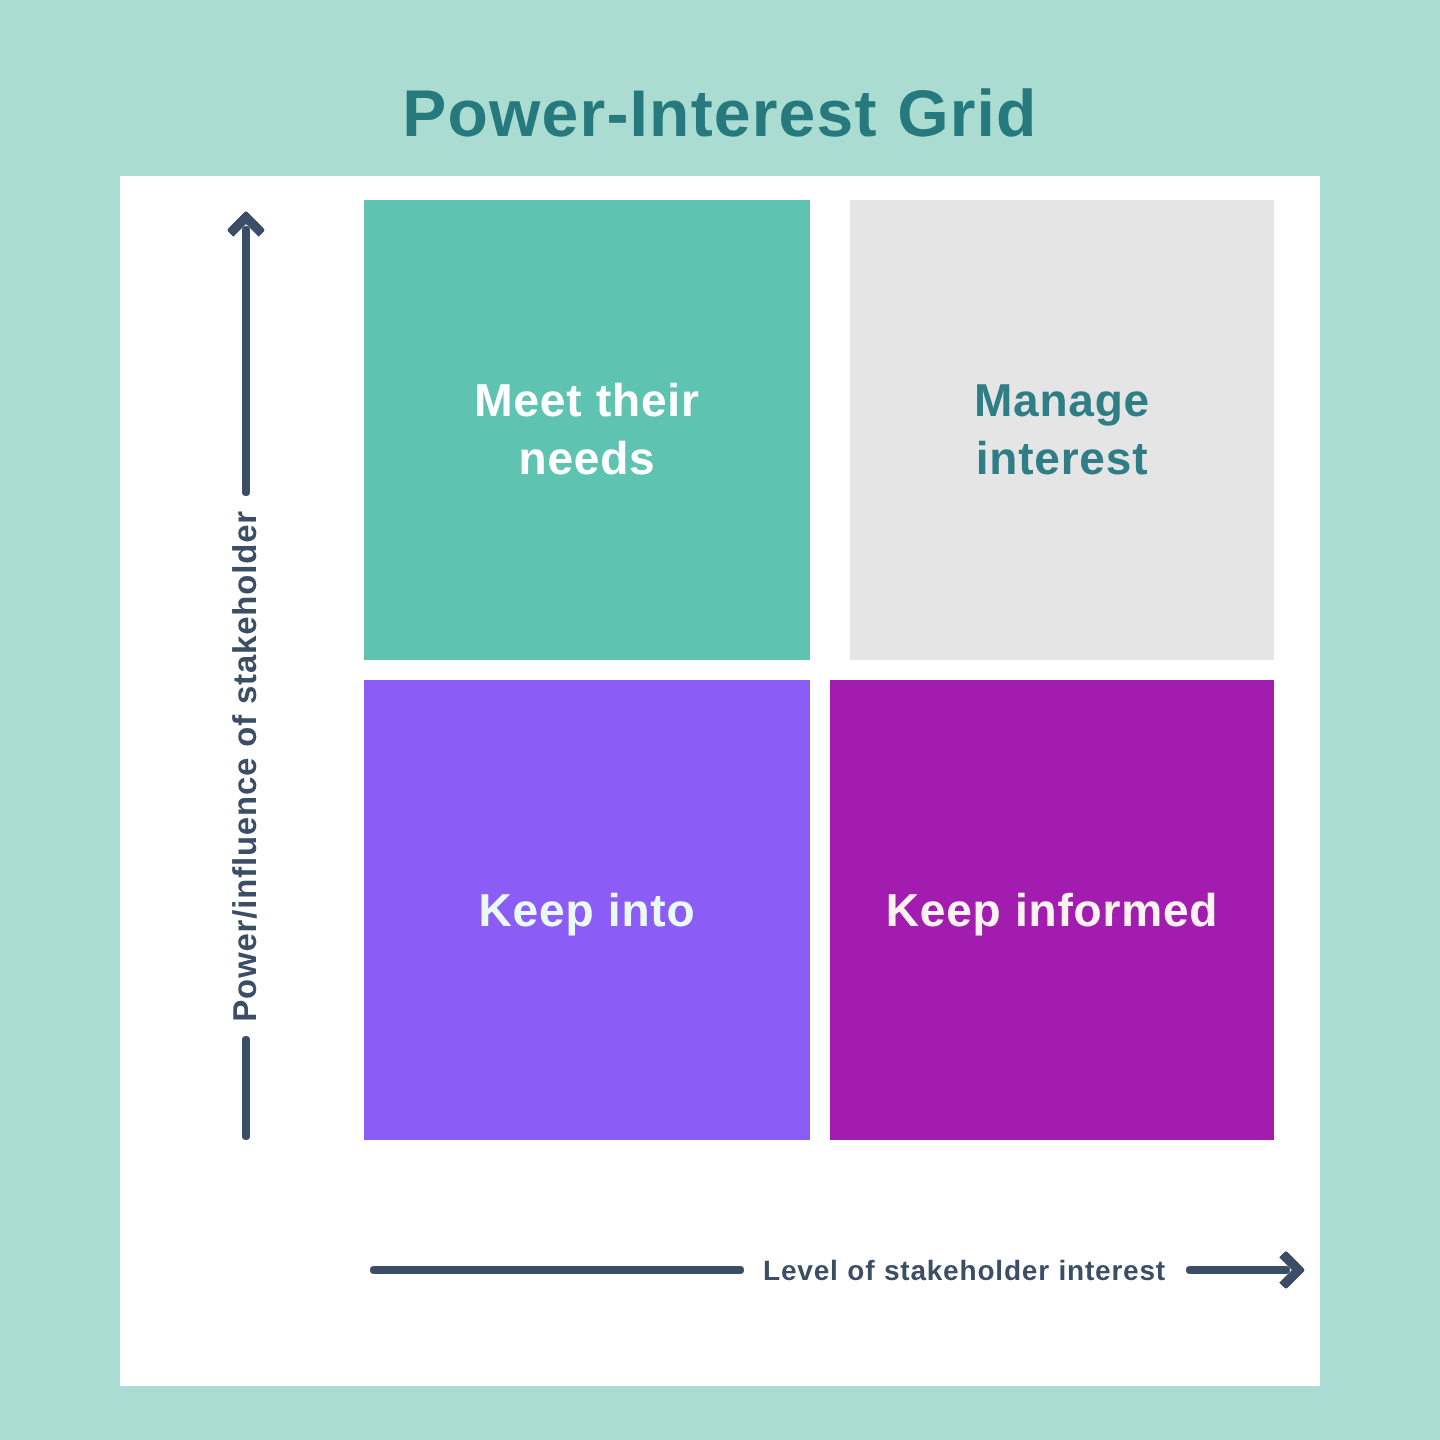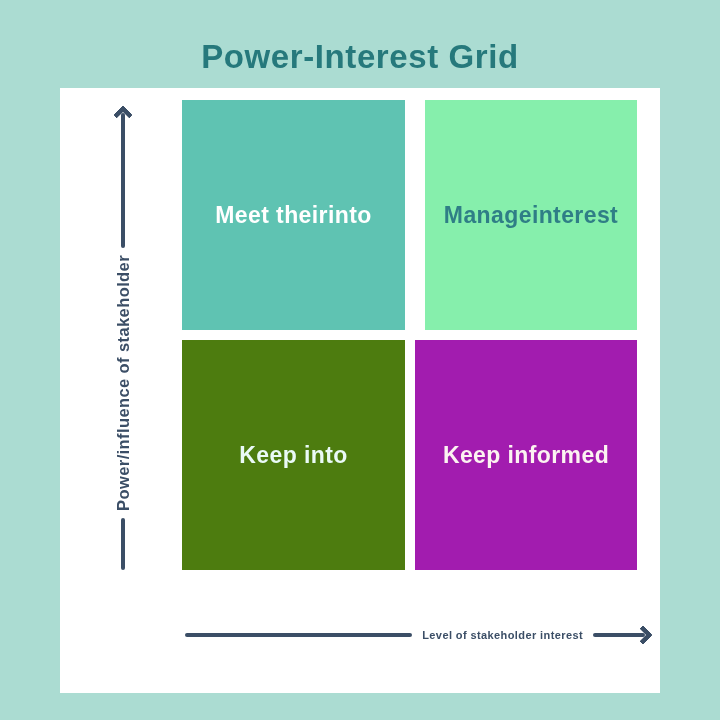--- a/index.html
+++ b/index.html
@@ -30,21 +30,21 @@
   .grid {
     position:absolute;
     left:122px; top:12px;
     display:grid;
     grid-template-columns:223px 222px;
     grid-template-rows:230px 230px;
     gap:10px;
   }
   .quadrant {
     display:flex;
-    flex-direction:row;
+    flex-direction:column;
     align-items:center;
     justify-content:center;
     text-align:center;
     font-weight:bold;
     font-size:23px;
     line-height:1.26;
     letter-spacing:0.4px;
   }
   .quadrant span { display:block; }
   
@@ -83,21 +83,21 @@
     left:125px; top:532px;
     width:465px; height:30px;
     display:flex;
     align-items:center;
   }
   .line-h { height:4px; background:#3b4e66; border-radius:2px; }
   .line-h.left { flex:1 1 auto; }
   .line-h.right { flex:0 0 52px; }
   .x-label {
     margin:0 10px;
-    font-size:11px;
+    font-size:14px;
     font-weight:bold;
     letter-spacing:0.4px;
     color:#3b4e66;
     white-space:nowrap;
   }
   .chev-right {
     width:14px; height:14px;
     border-top:5px solid #3b4e66;
     border-right:5px solid #3b4e66;
     border-radius:2px;
@@ -119,29 +119,29 @@
       <div class="chev-up" style="border-top-color: rgb(59, 78, 102); border-left-color: rgb(59, 78, 102);"></div>
       <div class="line-v" style="background-color: rgb(59, 78, 102);"></div>
       <div class="y-label" style="color: rgb(59, 78, 102);">Power/influence of stakeholder</div>
       <div class="line-v short" style="background-color: rgb(59, 78, 102);"></div>
     </div>
 
     <div class="grid">
 
       <div class="quadrant" style="background-color: rgb(95, 195, 178); color: rgb(255, 255, 255);">
         <span>Meet their</span>
-        <span>into</span>
+        <span>needs</span>
       </div>
 
-      <div class="quadrant" style="background-color: #86efac; color: rgb(47, 126, 134); margin-left: 10px;">
+      <div class="quadrant" style="background-color: #e5e5e5; color: rgb(47, 126, 134); margin-left: 10px;">
         <span>Manage</span>
         <span>interest</span>
       </div>
 
-      <div class="quadrant" style="background-color: #4d7c0f; color: rgb(234, 250, 247);">
+      <div class="quadrant" style="background-color: #8b5cf6; color: rgb(234, 250, 247);">
         <span>Keep into</span>
       </div>
 
       <div class="quadrant" style="background-color: #a21caf; color: rgb(252, 243, 241);">
         <span>Keep informed</span>
         <span></span>
       </div>
 
     </div>
 

